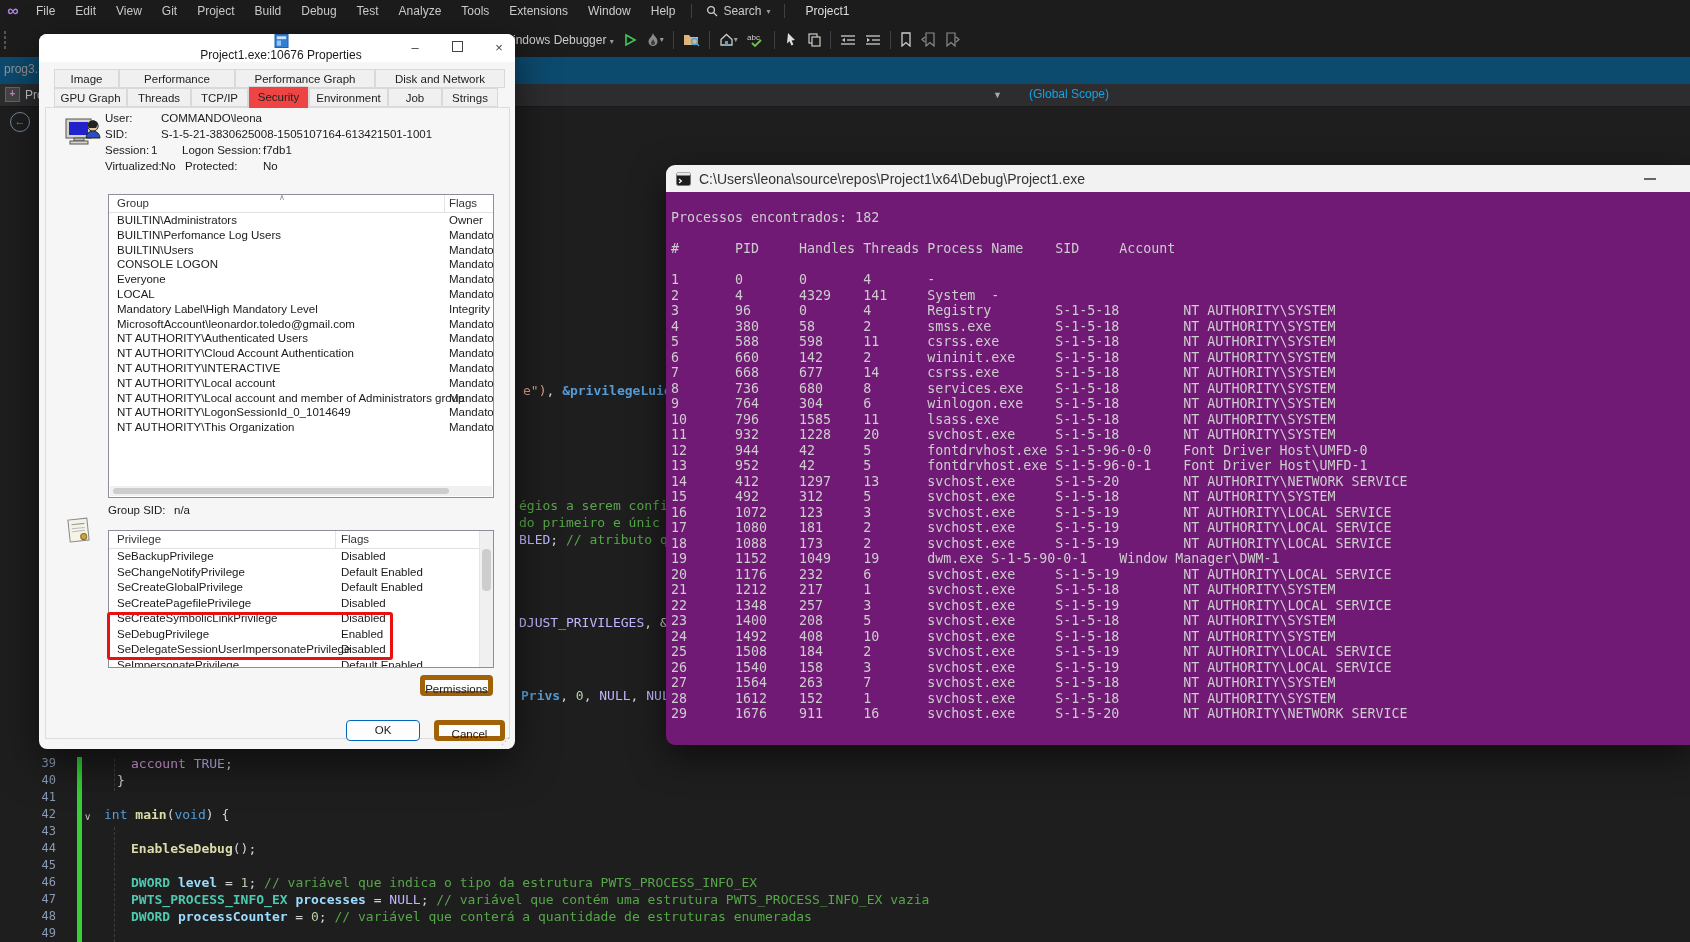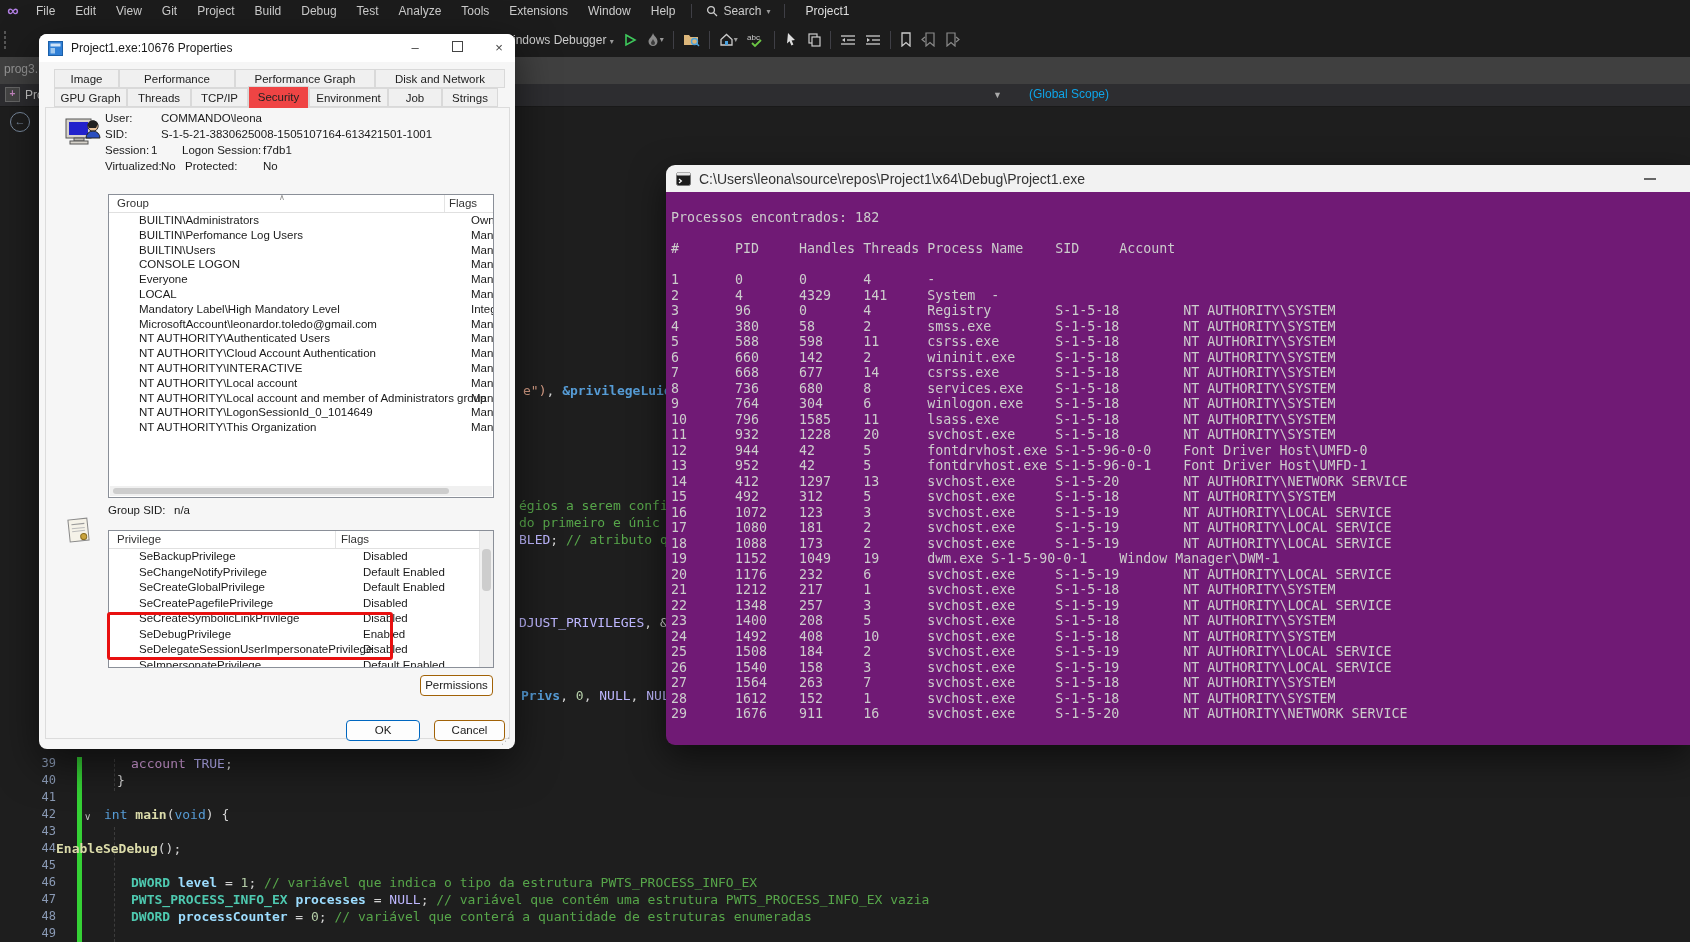--- a/index.html
+++ b/index.html
@@ -13,21 +13,21 @@
   .menu-sep{width:1px;height:14px;background:#3f3f46;margin:0 6px;}
   .search-block{display:flex;align-items:center;gap:5px;padding:0 8px;color:#cccccc;}
   .chev{font-size:8px;color:#999;}
   .win-title{padding:0 14px;color:#dddddd;}
   .toolbar{position:absolute;left:0;top:22px;width:1690px;height:35px;background:#1c1c1c;z-index:5;}
   .tb-cluster{position:absolute;left:513px;top:0;height:35px;display:flex;align-items:center;gap:9px;color:#cccccc;font-size:12px;}
   .tb-sep{width:1px;height:18px;background:#3f3f46;}
   .tb-ic{display:inline-flex;align-items:center;}
   .grip{position:absolute;left:3px;top:8px;width:4px;height:20px;
     background-image:radial-gradient(#555 1px,transparent 1px);background-size:4px 5px;}
-  .tabwell{position:absolute;left:0;top:57px;width:1690px;height:27px;background:#404040;z-index:4;}
+  .tabwell{position:absolute;left:0;top:57px;width:1690px;height:27px;background:#0c4a6e;z-index:4;}
   .doc-tab{position:absolute;left:4px;top:5px;color:#969696;font-size:12px;}
   .navbar{position:absolute;left:0;top:84px;width:1690px;height:22px;background:#2d2d30;
     border-bottom:1px solid #191919;z-index:4;color:#cccccc;font-size:12px;}
   .nav-file{position:absolute;left:5px;top:3px;display:flex;gap:5px;align-items:center;}
   .cpp-badge{width:13px;height:13px;background:#444;border:1px solid #666;color:#c586c0;font-size:10px;
     line-height:12px;text-align:center;font-weight:bold;}
   .nav-chev{position:absolute;left:993px;top:6px;font-size:9px;color:#aaa;}
   .nav-scope{position:absolute;left:1029px;top:3px;color:#0ea5e9;}
   .back-circle{position:absolute;left:10px;top:112px;width:18px;height:18px;border:1.5px solid #7a8ba0;
     border-radius:50%;color:#7a8ba0;font-size:11px;line-height:17px;text-align:center;z-index:3;}
@@ -50,41 +50,41 @@
   .console-title{height:27px;background:#f2f2f2;display:flex;align-items:center;position:relative;}
   .console-title .path{margin-left:8px;font-size:14px;color:#333333;}
   .min-dash{position:absolute;left:978px;top:13px;width:12px;height:2px;background:#666;}
   .console-body{height:553px;background:#701a75;}
   .console-body pre{margin:0;padding:18px 0 0 5px;font-family:"DejaVu Sans Mono",monospace;
     font-size:13.3px;line-height:15.5px;color:#cccccc;}
   
   .dialog{position:absolute;left:39px;top:34px;width:476px;height:715px;background:#f6f6f6;
     border-radius:8px;box-shadow:0 14px 40px rgba(0,0,0,.55);z-index:30;font-size:12px;color:#1a1a1a;}
   .dlg-title{position:absolute;left:0;top:0;width:100%;height:28px;background:#ffffff;border-radius:8px 8px 0 0;
-    display:flex;align-items:center;}
+    display:flex;align-items:center;flex-direction:column;}
   .dlg-title .txt{margin-left:8px;}
   .dlg-ctl{position:absolute;top:0;width:26px;height:28px;text-align:center;line-height:28px;color:#444;font-size:13px;}
   .tabsrow{position:absolute;left:15px;display:flex;}
   .tab{height:19px;line-height:19px;text-align:center;background:#f0f0f0;border:1px solid #d9d9d9;
     font-size:11.5px;color:#222;box-sizing:border-box;}
   .tab.active{background:#ef4444;height:22px;line-height:21px;margin-top:-2px;border-bottom:none;z-index:2;position:relative;}
   .pane{position:absolute;left:6px;top:73px;width:463px;height:630px;border:1px solid #dcdcdc;background:#f6f6f6;}
   .ilabel{position:absolute;font-size:11.5px;color:#1a1a1a;white-space:pre;}
   .listbox{position:absolute;background:#ffffff;border:1px solid #8a8f98;box-sizing:border-box;overflow:hidden;}
   .lhead{position:relative;height:17px;border-bottom:1px solid #e0e0e0;font-size:11.5px;color:#333;}
   .lhead .c1{position:absolute;left:8px;top:2px;}
   .lrow{position:relative;font-size:11.5px;color:#1a1a1a;white-space:pre;}
-  .lrow .c1{position:absolute;left:8px;top:1px;margin-left:22px;}
+  .lrow .c1{position:absolute;left:8px;top:1px;}
   .coldiv{position:absolute;top:0;width:1px;background:#e4e4e4;}
   .sortmark{position:absolute;top:-2px;font-size:8px;color:#888;}
   .hscroll{position:absolute;left:1px;bottom:1px;height:10px;background:#f0f0f0;}
   .hthumb{position:absolute;left:3px;top:2px;height:6px;background:#cdcdcd;border-radius:3px;}
   .vscroll{position:absolute;right:0;top:0;bottom:0;width:13px;background:#f0f0f0;border-left:1px solid #e5e5e5;}
   .vthumb{position:absolute;left:2px;top:18px;width:9px;height:42px;background:#cdcdcd;border-radius:4px;}
-  .btn{position:absolute;background:#fdfdfd;border:1px solid #a16207;border-radius:4px;font-size:11.5px;
+  .btn{position:absolute;background:#fdfdfd;border:5px solid #a16207;border-radius:4px;font-size:11.5px;
     color:#1a1a1a;text-align:center;box-sizing:border-box;}
   .btn.primary{border:1.5px solid #0067c0;}
   .dlg-grip{position:absolute;right:4px;bottom:3px;width:10px;height:10px;color:#aaa;font-size:9px;line-height:10px;}
   
   .redbox{position:absolute;left:107px;top:612px;width:280px;height:42px;border:3px solid #e81010;
     border-radius:3px;z-index:40;}
   #arrows{position:absolute;inset:0;z-index:35;pointer-events:none;}
 </style>
 </head>
 <body>
@@ -215,21 +215,21 @@
     <div class="greenbar"></div>
     <div class="guide" style="left:114px;top:653px;height:32px;"></div>
     <div class="guide" style="left:114px;top:721px;height:115px;"></div>
     <div class="fold">∨</div>
     <div id="ed-lines">
         <div class="ed-row"><span class="ed-num">39</span><span style="margin-left: 75px;"><span class="tk-r">account</span><span class="tk-p"> </span><span class="tk-m">TRUE</span><span class="tk-p">;</span></span></div>
         <div class="ed-row"><span class="ed-num">40</span><span style="margin-left: 61px;"><span class="tk-p">}</span></span></div>
         <div class="ed-row"><span class="ed-num">41</span><span style="margin-left: 75px;"></span></div>
         <div class="ed-row"><span class="ed-num">42</span><span style="margin-left: 48px;"><span class="tk-k">int</span><span class="tk-p"> </span><span class="tk-f">main</span><span class="tk-p">(</span><span class="tk-k">void</span><span class="tk-p">) {</span></span></div>
         <div class="ed-row"><span class="ed-num">43</span><span style="margin-left: 75px;"></span></div>
-        <div class="ed-row"><span class="ed-num">44</span><span style=""><span class="tk-f">EnableSeDebug</span><span class="tk-p">();</span></span></div>
+        <div class="ed-row"><span class="ed-num">44</span><span style="margin-left: 75px;"><span class="tk-f">EnableSeDebug</span><span class="tk-p">();</span></span></div>
         <div class="ed-row"><span class="ed-num">45</span><span style="margin-left: 75px;"></span></div>
         <div class="ed-row"><span class="ed-num">46</span><span style="margin-left: 75px;"><span class="tk-t">DWORD</span><span class="tk-p"> </span><span class="tk-v">level</span><span class="tk-p"> = </span><span class="tk-n">1</span><span class="tk-p">; </span><span class="tk-c">// variável que indica o tipo da estrutura PWTS_PROCESS_INFO_EX</span></span></div>
         <div class="ed-row"><span class="ed-num">47</span><span style="margin-left: 75px;"><span class="tk-t">PWTS_PROCESS_INFO_EX</span><span class="tk-p"> </span><span class="tk-v">processes</span><span class="tk-p"> = </span><span class="tk-m">NULL</span><span class="tk-p">; </span><span class="tk-c">// variável que contém uma estrutura PWTS_PROCESS_INFO_EX vazia</span></span></div>
         <div class="ed-row"><span class="ed-num">48</span><span style="margin-left: 75px;"><span class="tk-t">DWORD</span><span class="tk-p"> </span><span class="tk-v">processCounter</span><span class="tk-p"> = </span><span class="tk-n">0</span><span class="tk-p">; </span><span class="tk-c">// variável que conterá a quantidade de estruturas enumeradas</span></span></div>
         <div class="ed-row"><span class="ed-num">49</span><span style="margin-left: 75px;"></span></div>
       </div>
     <div id="ed-frags">
         <div class="ed-frag" style="left: 523px; top: 276px;"><span class="tk-s">e")</span><span class="tk-p">, </span><span class="tk-b">&amp;privilegeLuid</span><span class="tk-p">)</span></div>
         <div class="ed-frag" style="left: 519px; top: 391px;"><span class="tk-c">égios a serem confi</span></div>
         <div class="ed-frag" style="left: 519px; top: 408px;"><span class="tk-c">do primeiro e únic</span></div>

